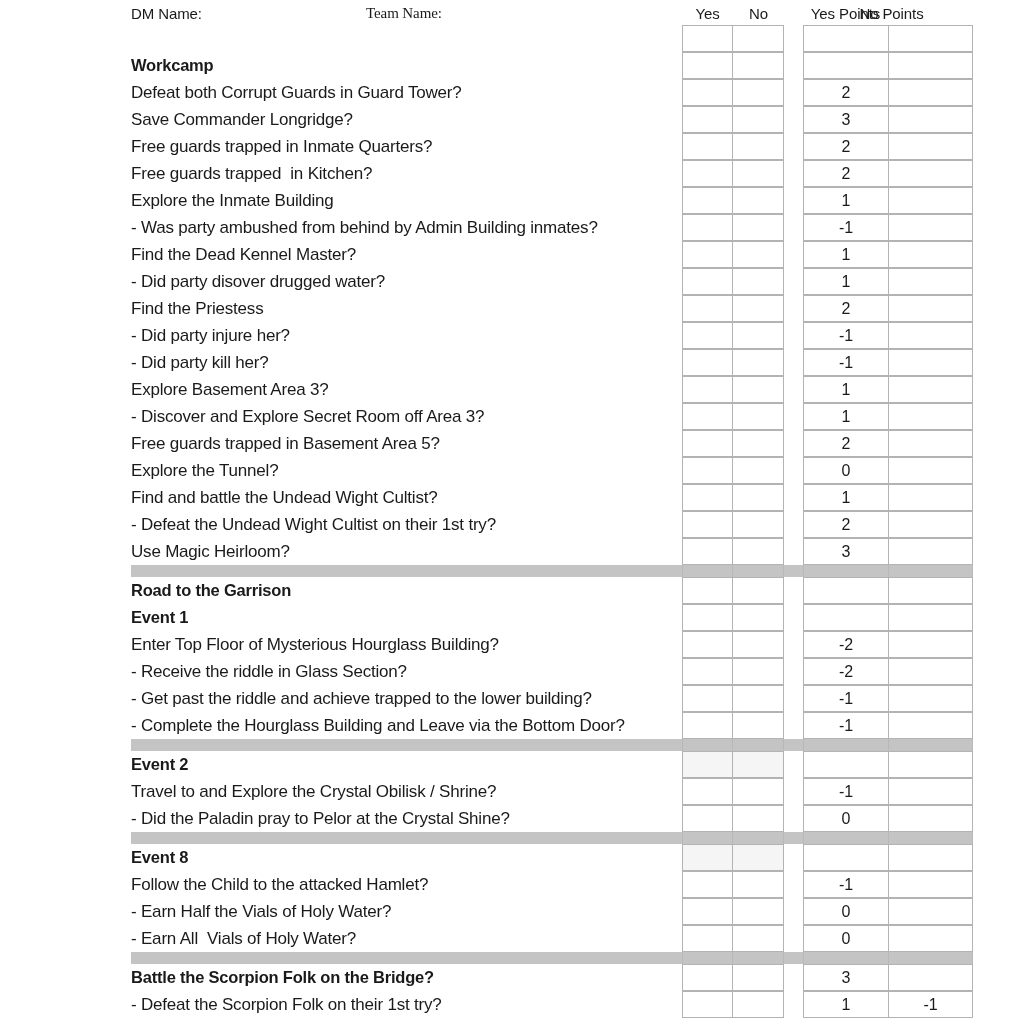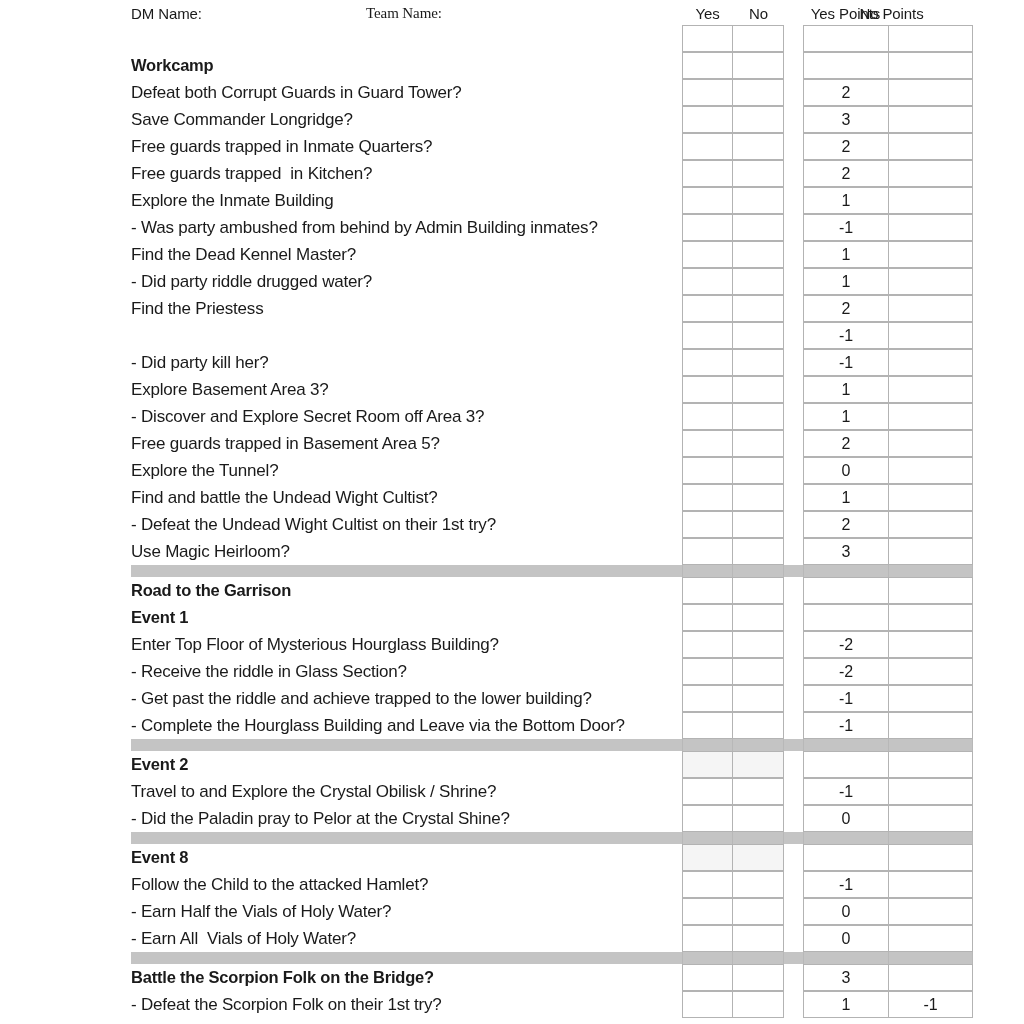--- a/index.html
+++ b/index.html
@@ -125,34 +125,35 @@
         <div class="cell c-np"></div>
       </div>
       <div class="row">
         <div class="label">Find the Dead Kennel Master?</div>
         <div class="cell c-yes"></div>
         <div class="cell c-no"></div>
         <div class="cell c-yp">1</div>
         <div class="cell c-np"></div>
       </div>
       <div class="row">
-        <div class="label">- Did party riddle drugged water?</div>
+        <div class="label">- Did party disover drugged water?</div>
         <div class="cell c-yes"></div>
         <div class="cell c-no"></div>
         <div class="cell c-yp">1</div>
         <div class="cell c-np"></div>
       </div>
       <div class="row">
         <div class="label">Find the Priestess</div>
         <div class="cell c-yes"></div>
         <div class="cell c-no"></div>
         <div class="cell c-yp">2</div>
         <div class="cell c-np"></div>
       </div>
       <div class="row">
+        <div class="label">- Did party injure her?</div>
         <div class="cell c-yes"></div>
         <div class="cell c-no"></div>
         <div class="cell c-yp">-1</div>
         <div class="cell c-np"></div>
       </div>
       <div class="row">
         <div class="label">- Did party kill her?</div>
         <div class="cell c-yes"></div>
         <div class="cell c-no"></div>
         <div class="cell c-yp">-1</div>

